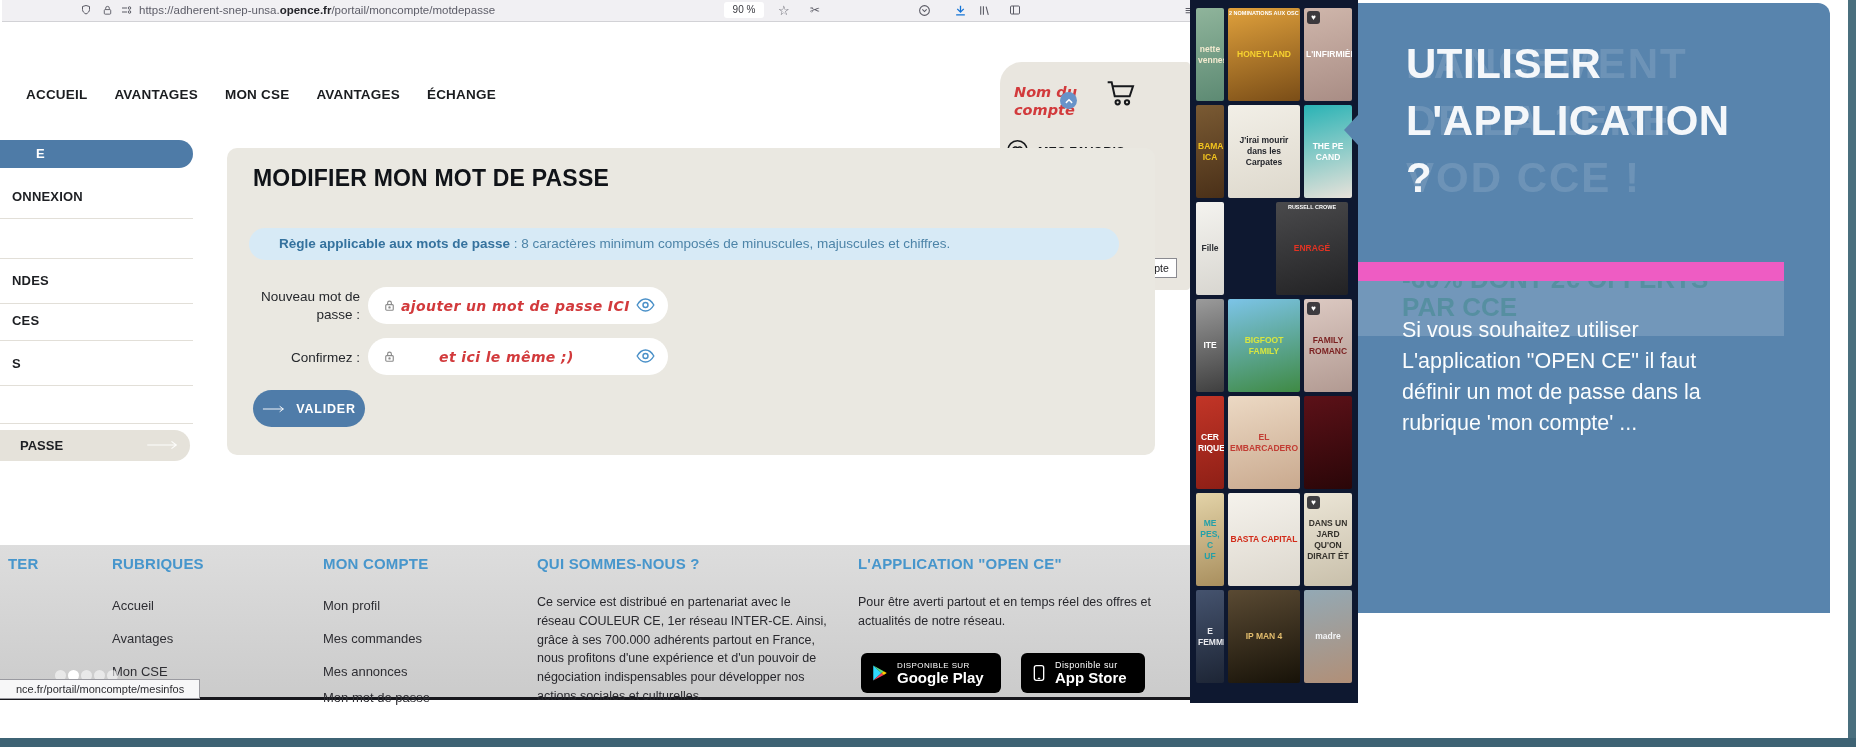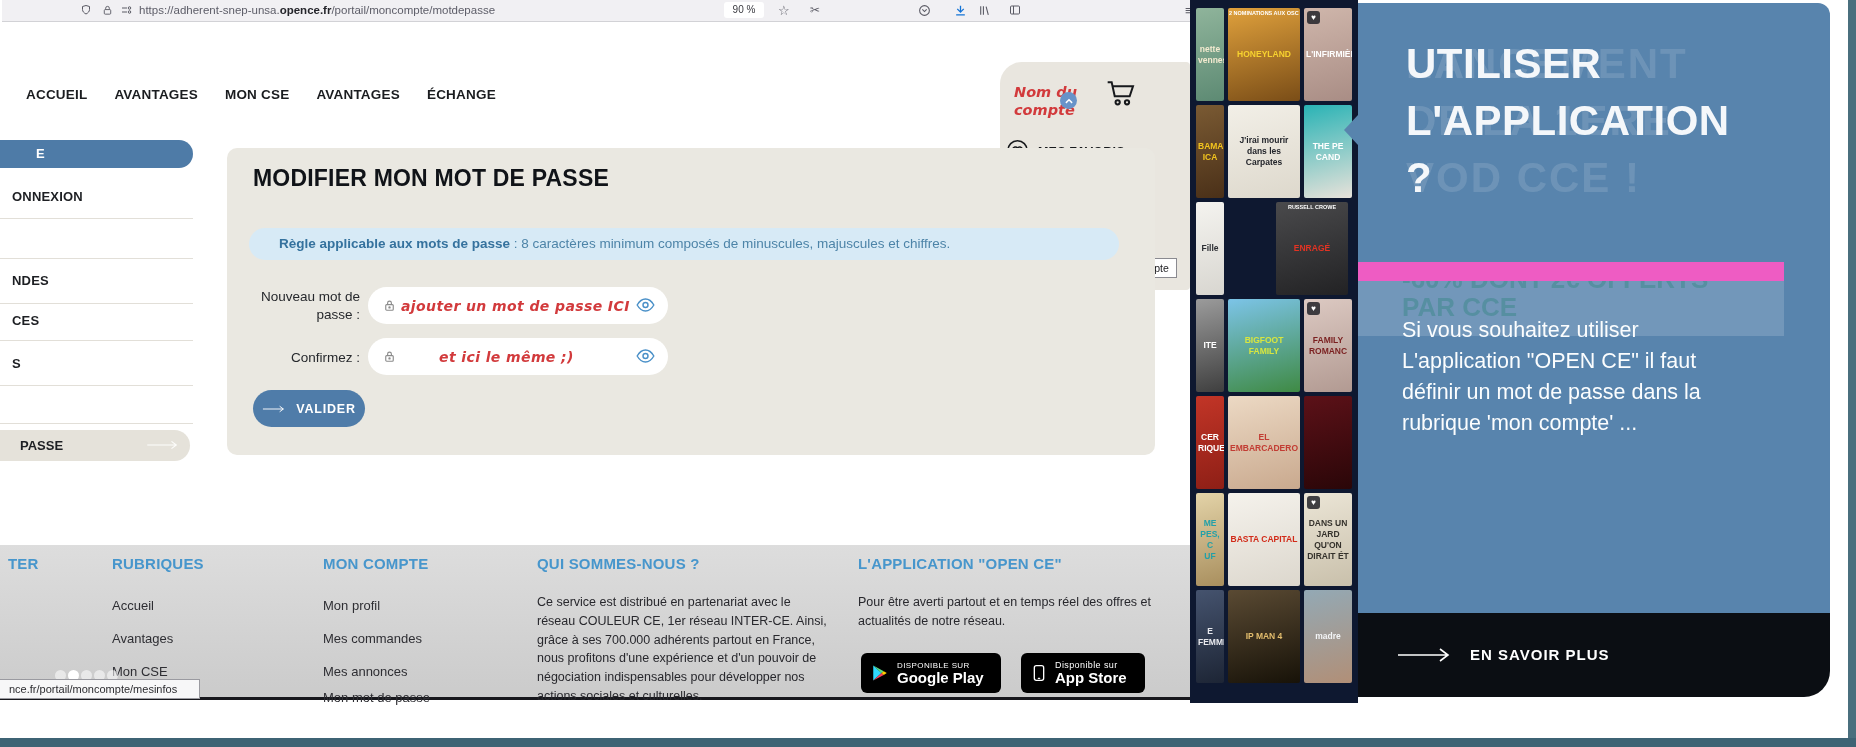--- a/index.html
+++ b/index.html
@@ -62,21 +62,21 @@
   .ft-item{position:absolute;font-size:13px;color:#2e2e33;cursor:pointer}
   .ft-para{position:absolute;top:48px;font-size:12.5px;color:#28282d;line-height:1.5}
   .store-badge{position:absolute;top:108px;height:40px;background:#000;border-radius:6px;display:flex;align-items:center;
                padding:0 10px;gap:8px;box-sizing:border-box;color:#fff;cursor:pointer}
   .badge-top{font-size:8px;letter-spacing:.4px}
   .badge-bottom{font-size:15px;font-weight:700;line-height:1.05}
   #carousel-dots{position:absolute;left:55px;top:670px;display:flex;gap:2px;z-index:1}
   .dot{width:11px;height:11px;border-radius:50%;background:rgba(255,255,255,.55);cursor:pointer}
   .dot.active{background:#fff}
   #status-tooltip{left:0;top:679px;width:200px;height:20px;background:#f7f7f8;border:1px solid #9a9aa0;border-left:none;
-                  box-sizing:border-box;font-size:11px;color:#2c2c30;line-height:18px;padding-left:9px;z-index:3;white-space:nowrap;overflow:hidden}
+                  box-sizing:border-box;font-size:11px;color:#2c2c30;line-height:18px;padding-left:16px;z-index:3;white-space:nowrap;overflow:hidden}
 
   
   #posters-col{left:1190px;top:0;width:168px;height:703px;background:#0e1830;overflow:hidden}
   #posters-grid{position:absolute;left:6px;top:8px;right:6px;display:flex;flex-direction:column;gap:4px}
   .poster-row{display:flex;gap:4px;height:93px}
   .poster{position:relative;overflow:hidden;border-radius:2px;cursor:pointer}
   .poster:nth-child(1){width:28px;flex:none}
   .poster:nth-child(2){width:72px;flex:none}
   .poster:nth-child(3){flex:1}
   .poster-title{position:absolute;left:2px;right:2px;top:50%;transform:translateY(-50%);font-weight:700;
@@ -453,22 +453,16 @@
 ?</div>
     <div id="promo-ghost-sub">-60% DONT 2€ OFFERTS
 PAR CCE</div>
     <div id="promo-pink-bar"></div>
     <div id="promo-highlight"></div>
     <div class="promo-para" id="promo-text-main">Si vous souhaitez utiliser
 L'application "OPEN CE" il faut
 définir un mot de passe dans la
 rubrique 'mon compte' ...</div>
   </div>
-  <div id="cta-band" class="abs">
-    <svg width="58" height="16" viewBox="0 0 58 16" fill="none" stroke="#fff" stroke-width="1.6">
-        <path d="M2 8h50M44 2l8 6-8 6"></path>
-      </svg>
-    <span id="cta-label">EN SAVOIR PLUS</span>
-  </div>
 
   <div id="right-strip" class="abs"></div>
   <div id="bottom-bar" class="abs"></div>
 </div>
 
 </body></html>

